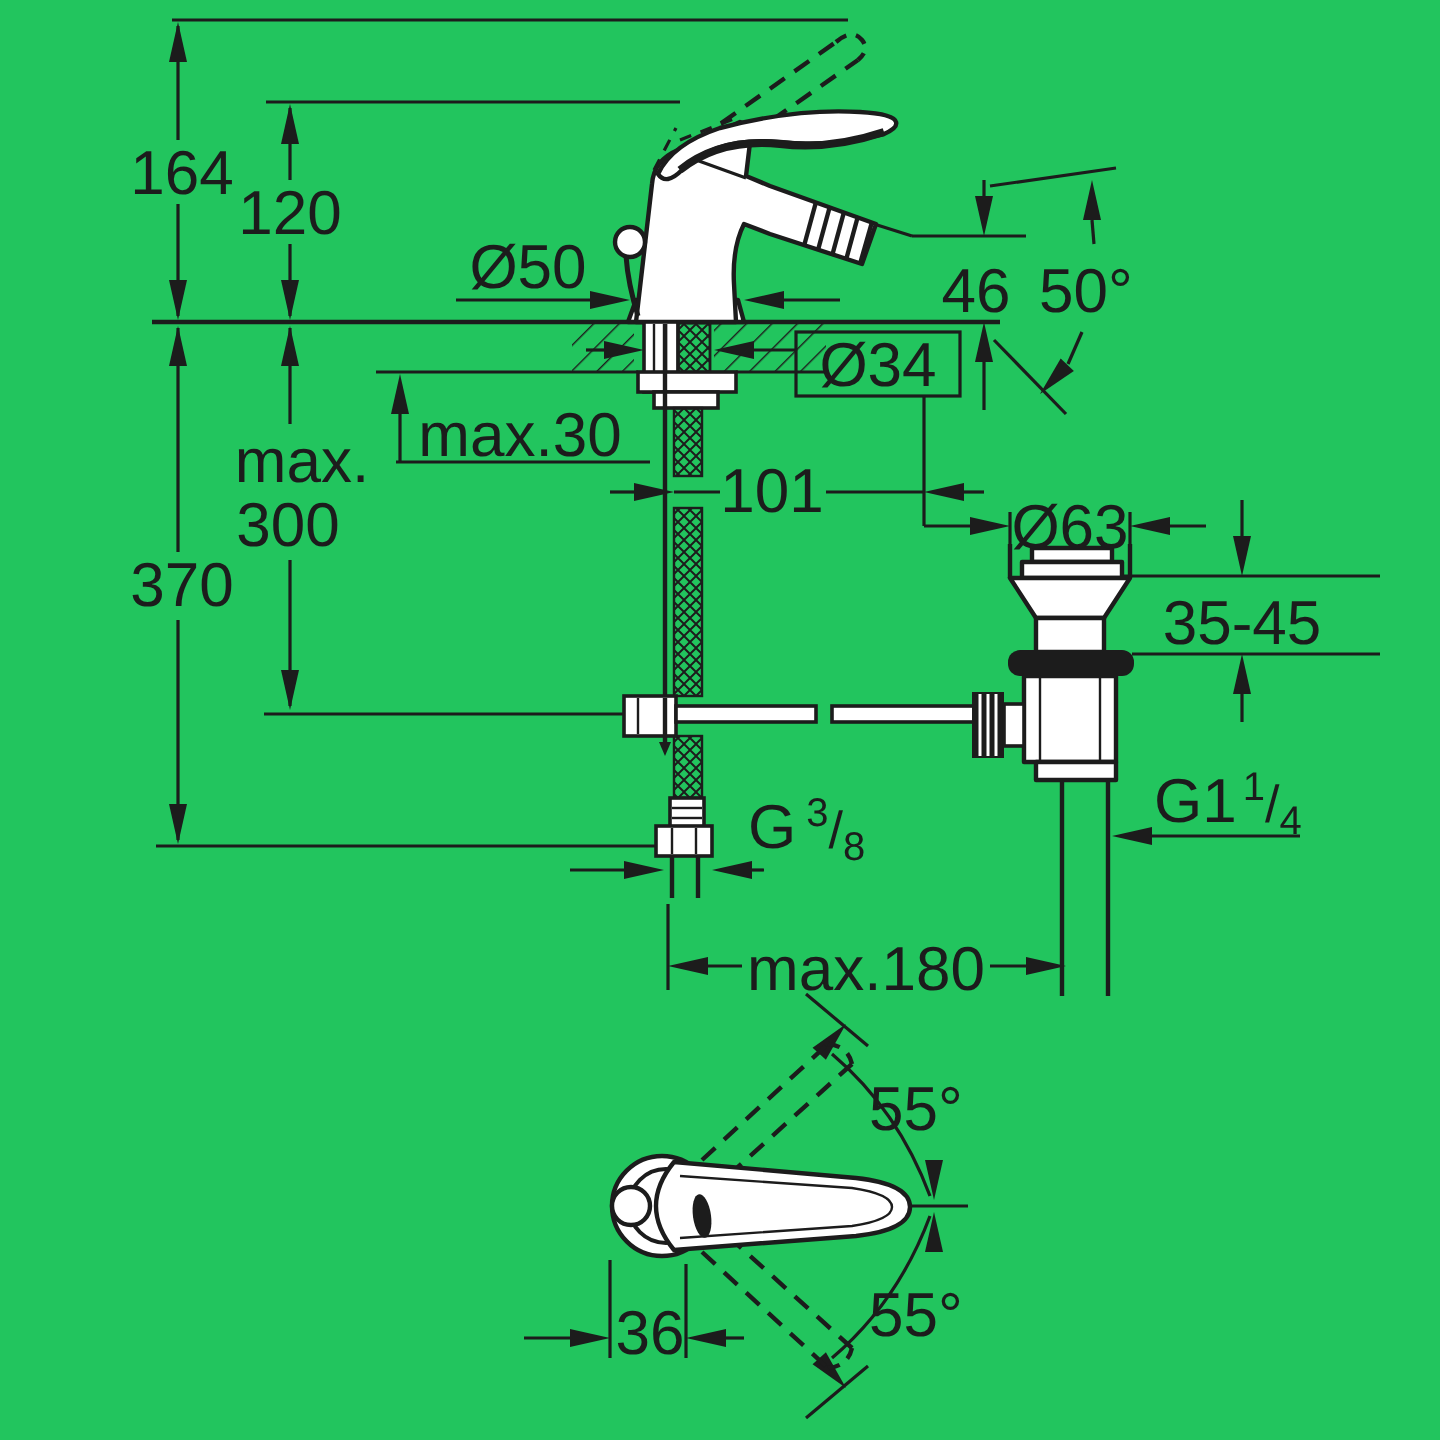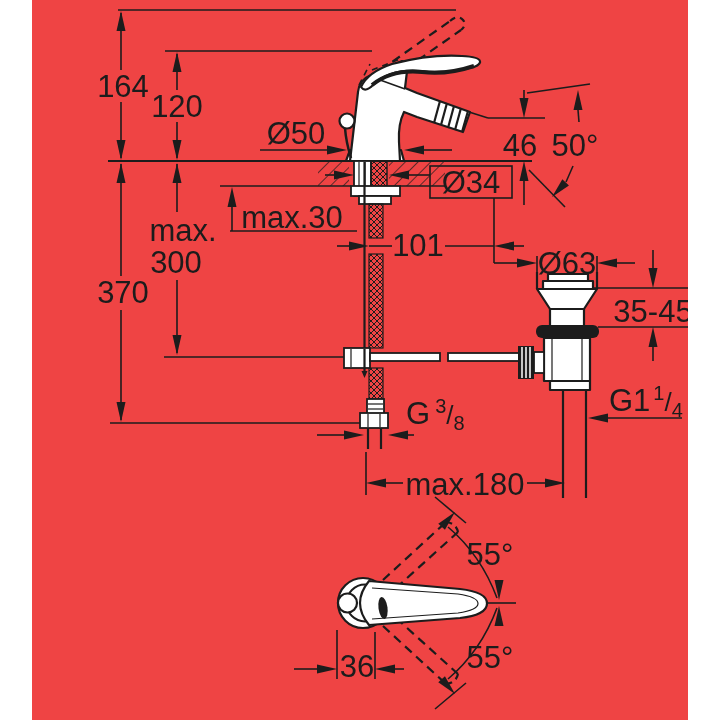--- a/index.html
+++ b/index.html
@@ -1,16 +1,16 @@
 <!DOCTYPE html>
 <html><head>
 <meta charset="utf-8">
 <style>
   html,body{margin:0;padding:0;background:#fff;}
-  #stage{width:656px;height:720px;position:relative;background:#ef4444;margin:0 auto;overflow:hidden;text-decoration:underline;}
+  #stage{width:720px;height:720px;position:relative;background:#22c55e;margin:0 auto;overflow:hidden;text-decoration:underline;}
   svg{display:block;}
   .dl{stroke:#1c1c1c;stroke-width:1.6;fill:none;stroke-linecap:butt;}
   .dthin{stroke:#1c1c1c;stroke-width:1.2;fill:none;}
   .dw{stroke:#1c1c1c;stroke-width:2.2;fill:none;stroke-linejoin:round;}
   .dwf{stroke:#1c1c1c;stroke-width:2.2;fill:#fff;stroke-linejoin:round;}
   .dwf18{stroke:#1c1c1c;stroke-width:1.8;fill:#fff;}
   .arr{fill:#1c1c1c;stroke:none;}
   .dash{stroke-dasharray:9 6;}
   .dash2{stroke-dasharray:6 5;}
   .blk{fill:#1c1c1c;stroke:none;}

